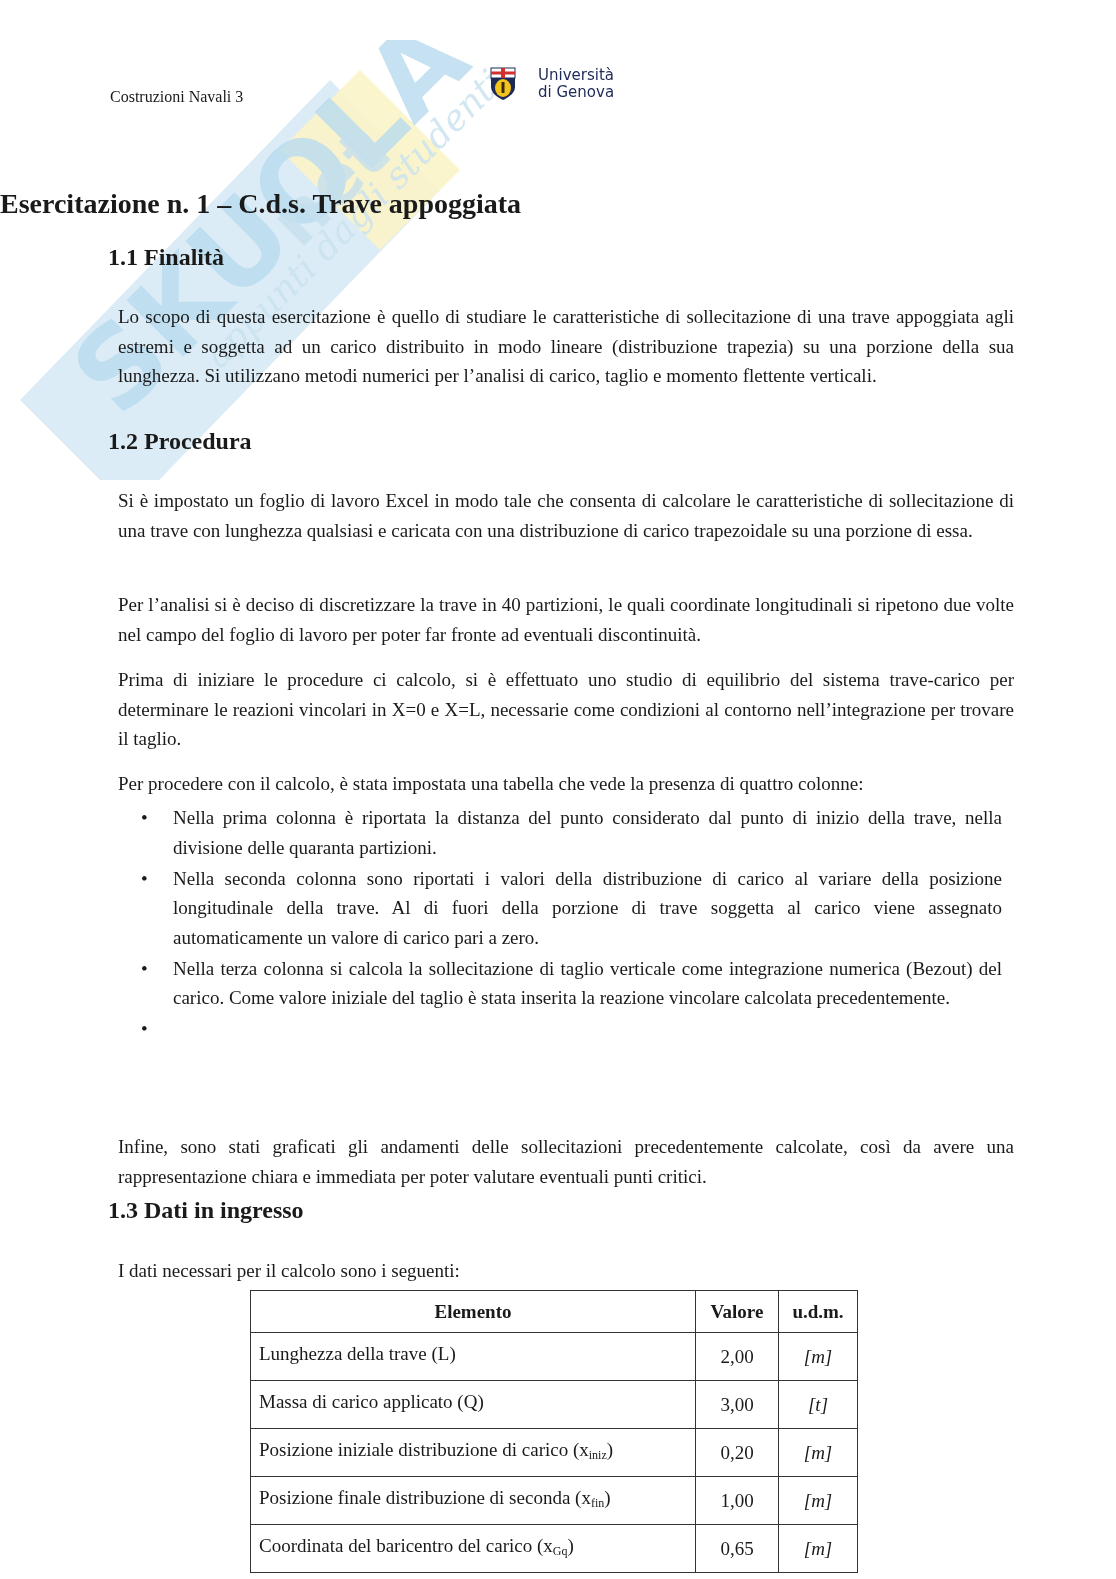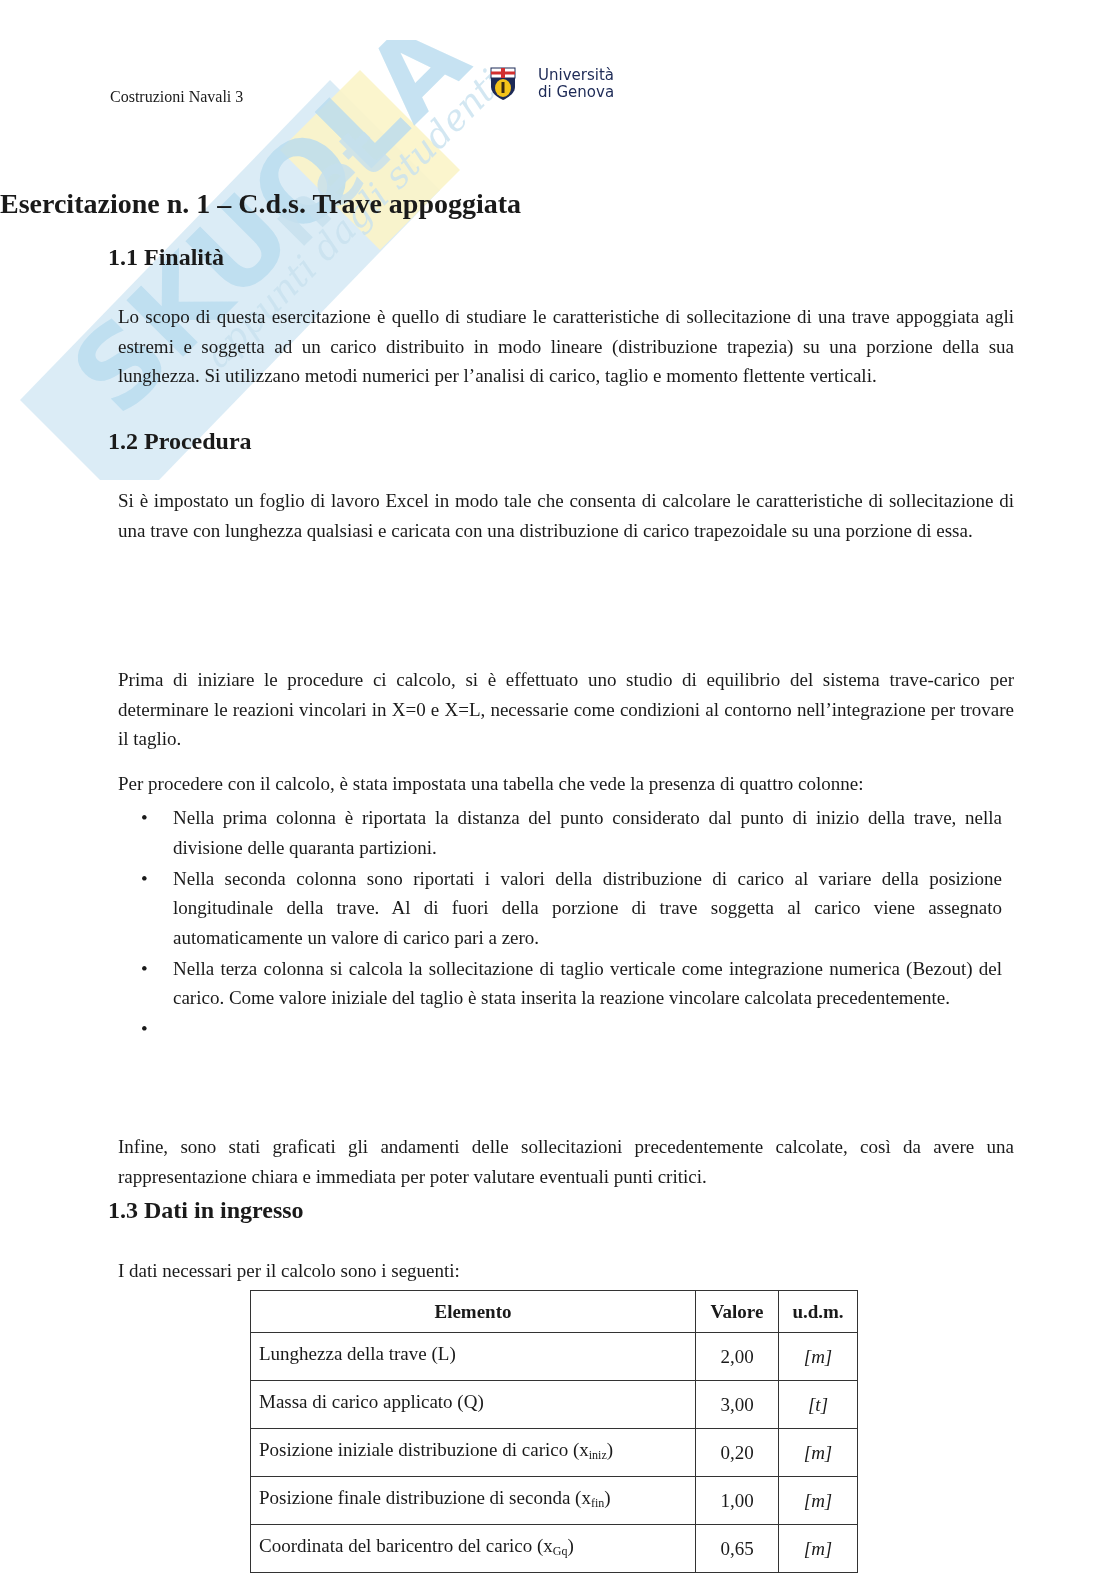--- a/index.html
+++ b/index.html
@@ -59,20 +59,21 @@
     </div>
   </div>
 
   <div class="title">Esercitazione n. 1 – C.d.s. Trave appoggiata</div>
 
   <h2 style="top:244px">1.1 Finalità</h2>
   <p class="para" style="top:290px">Lo scopo di questa esercitazione è quello di studiare le caratteristiche di sollecitazione di una trave appoggiata agli estremi e soggetta ad un carico distribuito in modo lineare (distribuzione trapezia) su una porzione della sua lunghezza. Si utilizzano metodi numerici per l’analisi di carico, taglio e momento flettente verticali.</p>
 
   <h2 style="top:428px">1.2 Procedura</h2>
   <p class="para" style="top:474px">Si è impostato un foglio di lavoro Excel in modo tale che consenta di calcolare le caratteristiche di sollecitazione di una trave con lunghezza qualsiasi e caricata con una distribuzione di carico trapezoidale su una porzione di essa.</p>
+  <p class="para" style="top:578px">Per l’analisi si è deciso di discretizzare la trave in 40 partizioni, le quali coordinate longitudinali si ripetono due volte nel campo del foglio di lavoro per poter far fronte ad eventuali discontinuità.</p>
   <p class="para" style="top:653px">Prima di iniziare le procedure ci calcolo, si è effettuato uno studio di equilibrio del sistema trave-carico per determinare le reazioni vincolari in X=0 e X=L, necessarie come condizioni al contorno nell’integrazione per trovare il taglio.</p>
   <p class="para" style="top:757px">Per procedere con il calcolo, è stata impostata una tabella che vede la presenza di quattro colonne:</p>
 
   <ul class="bullets">
     <li><span class="dot">•</span><span>Nella prima colonna è riportata la distanza del punto considerato dal punto di inizio della trave, nella divisione delle quaranta partizioni.</span></li>
     <li><span class="dot">•</span><span>Nella seconda colonna sono riportati i valori della distribuzione di carico al variare della posizione longitudinale della trave. Al di fuori della porzione di trave soggetta al carico viene assegnato automaticamente un valore di carico pari a zero.</span></li>
     <li><span class="dot">•</span><span>Nella terza colonna si calcola la sollecitazione di taglio verticale come integrazione numerica (Bezout) del carico. Come valore iniziale del taglio è stata inserita la reazione vincolare calcolata precedentemente.</span></li>
     <li><span class="dot">•</span></li>
   </ul>
 

